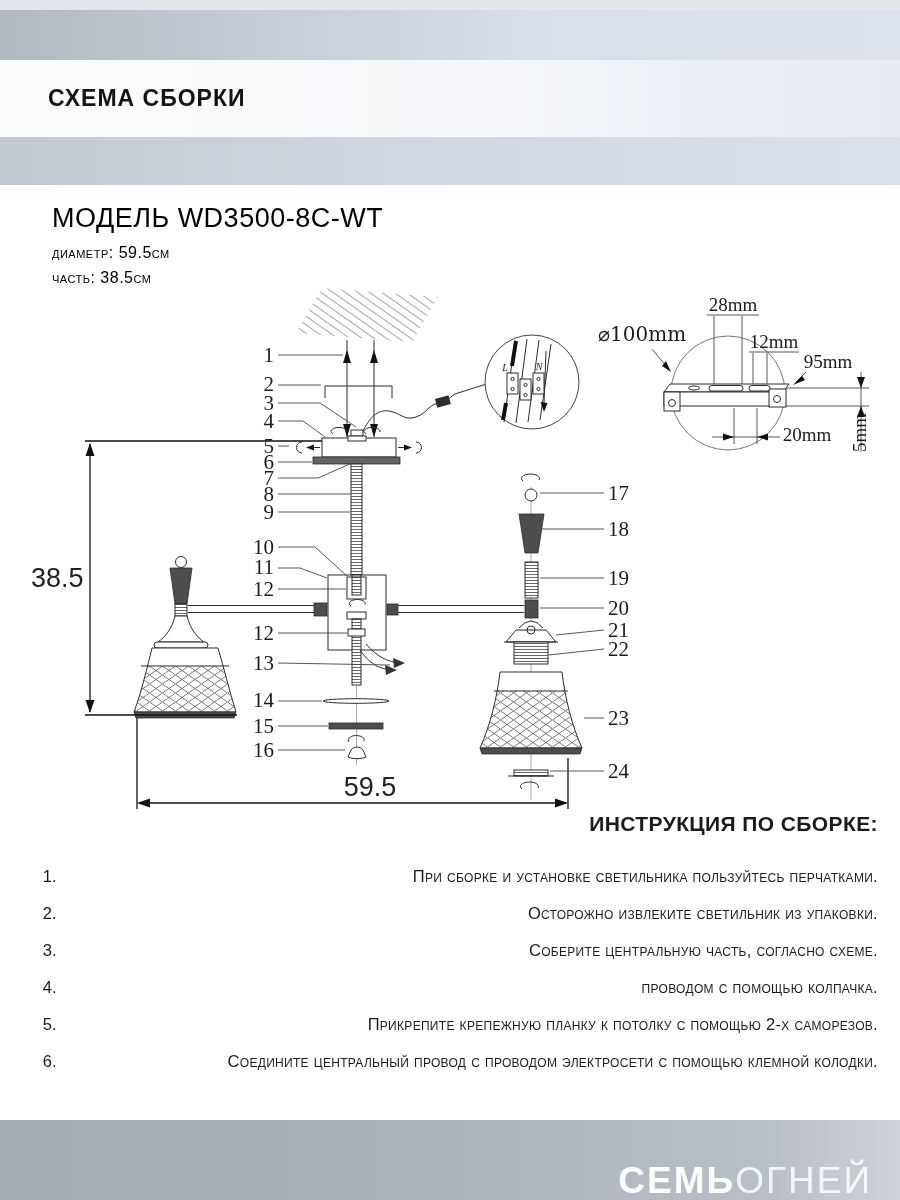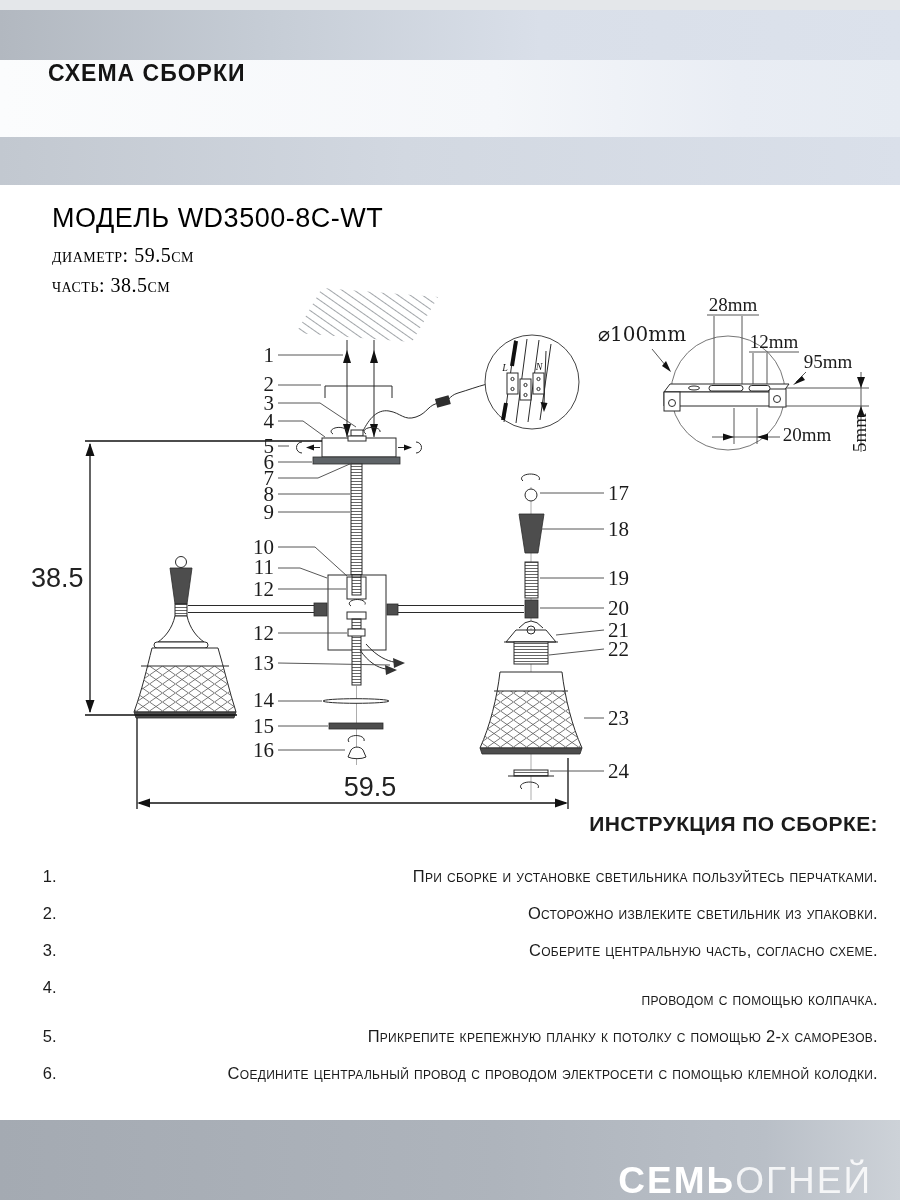--- a/index.html
+++ b/index.html
@@ -3,29 +3,29 @@
 <meta charset="utf-8">
 <style>
   html,body{margin:0;padding:0;}
   body{width:900px;height:1200px;position:relative;background:#fff;
        font-family:"Liberation Sans",sans-serif;overflow:hidden;}
 
   
   .hdr{position:absolute;top:0;left:0;width:900px;}
   .hdr .strip{height:10px;background:#e4e7ea;}
   .hdr .band1{height:50px;background:linear-gradient(90deg,#b2b8c0 0%,#c6cdd6 30%,#d9dfe9 60%,#dce2ec 100%);}
-  .hdr .tband{height:77px;display:flex;
+  .hdr .tband{height:77px;display:flex;align-items:center;
               background:linear-gradient(90deg,#fbfcfd 0%,#f5f7fa 55%,#e9edf4 82%,#e6ebf2 100%);}
   .hdr .band2{height:48px;background:linear-gradient(90deg,#c2c8d0 0%,#d2d8e1 45%,#dae0ea 100%);}
   .hdr h1{margin:0 0 0 48px;font-size:23px;font-weight:700;letter-spacing:1px;color:#141414;}
 
   
   .prod{position:absolute;top:203px;left:52px;color:#000000;}
   .prod .model{font-size:27px;letter-spacing:0.5px;margin-bottom:10px;}
-  .prod .dim{font-size:20px;font-variant:small-caps;letter-spacing:0.5px;margin-bottom:7px;font-family:Liberation Serif, serif;}
+  .prod .dim{font-size:16px;font-variant:small-caps;letter-spacing:0.5px;margin-bottom:7px;}
 
   
   svg.diagram{position:absolute;top:270px;left:0;}
   .num{font:21px "Liberation Serif",serif;fill:#1b1b1b;}
   .mm{font:19px "Liberation Serif",serif;fill:#1b1b1b;}
   .lnf{font:italic 10px "Liberation Serif",serif;fill:#1b1b1b;}
   .big{font:27px "Liberation Sans",sans-serif;fill:#222;}
   .ln{stroke:#2b2b2b;stroke-width:1;fill:none;}
   .lnw{stroke:#2b2b2b;stroke-width:1;fill:#fff;}
   .dk{fill:#4d4d4d;stroke:#2b2b2b;stroke-width:0.8;}
@@ -36,21 +36,21 @@
   .dim{stroke:#111;stroke-width:1.3;fill:none;}
   .arr{fill:#111;stroke:none;}
 
   
   .ins{position:absolute;top:812px;left:30px;width:848px;color:#1b1b1b;text-align:right;}
   .ins h2{margin:0 0 26px 0;font-size:21px;font-weight:700;letter-spacing:0.4px;}
   .ins-item{display:flex;font-variant:small-caps;font-size:16.5px;line-height:28px;
             letter-spacing:0.3px;margin-bottom:9px;}
   .ins-item .n{width:27px;flex-shrink:0;}
   .ins-item .t{flex:1;}
-  .ins-item .t .cont{padding-left:20px;margin-top:12px;}
+  .ins-item .t .cont{padding-left:20px;}
 
   
   .ftr{position:absolute;top:1120px;left:0;width:900px;height:85px;
        background:linear-gradient(90deg,#a4aab2 0%,#aeb4bc 55%,#b9bfc7 85%,#cdd2d8 100%);}
   .logo{position:absolute;top:40px;right:28px;font-size:37px;letter-spacing:2px;color:#fff;}
   .logo .b{font-weight:700;}
   .logo .l{font-weight:400;color:rgba(255,255,255,0.83);}
 </style>
 </head>
 <body>

